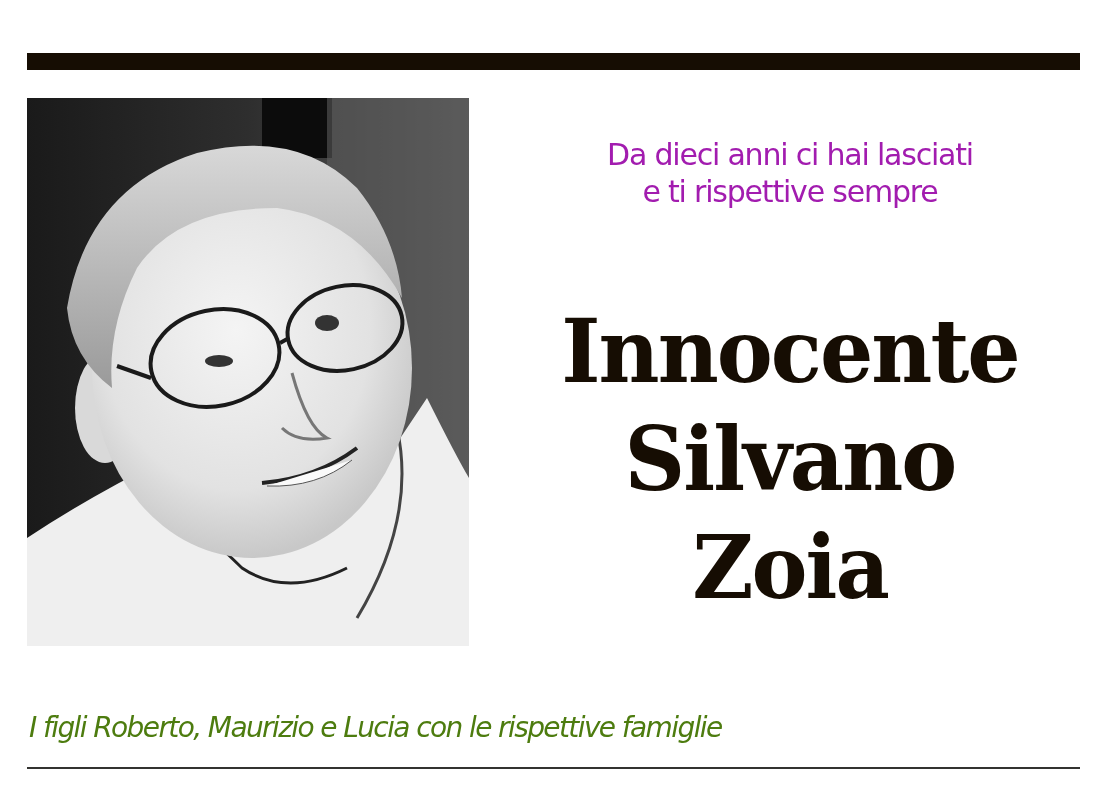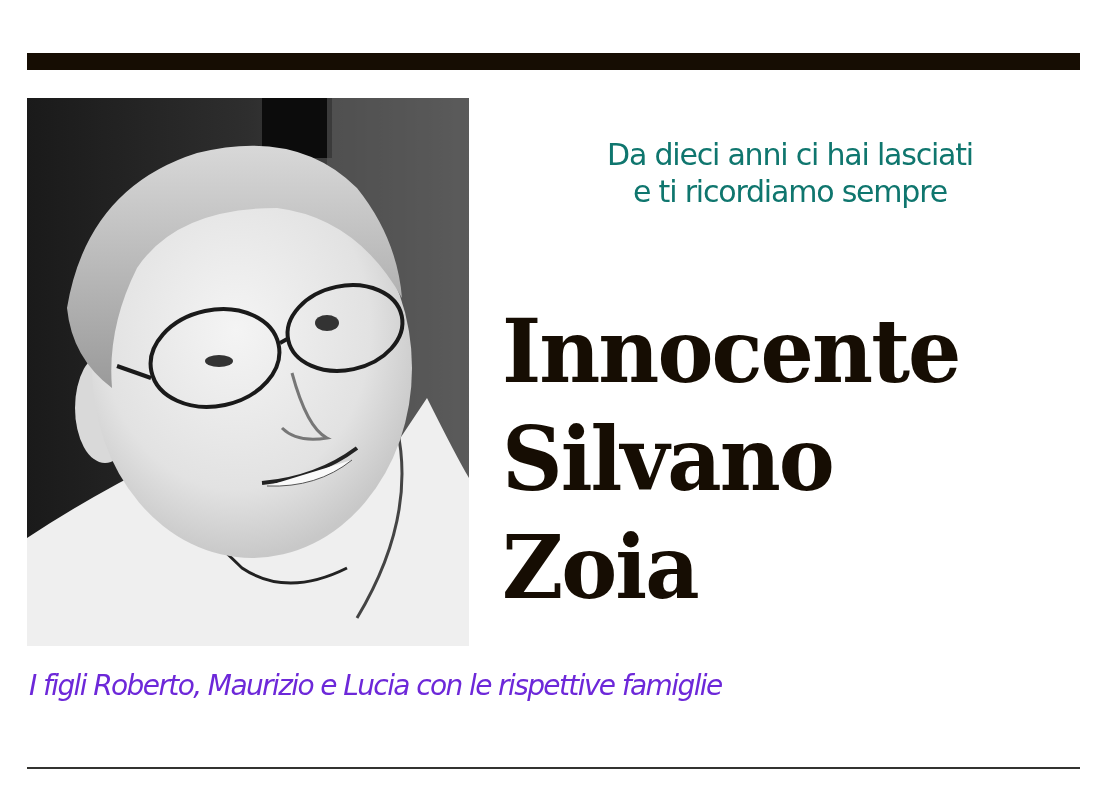--- a/index.html
+++ b/index.html
@@ -8,35 +8,35 @@
       position: absolute; left: 27px; top: 53px; width: 1053px; height: 17px;
       background: #160d03;
     }
     .photo {
       position: absolute; left: 27px; top: 98px; width: 442px; height: 548px;
       background: #3a3a3a; overflow: hidden;
     }
     .photo svg { display: block; width: 100%; height: 100%; }
     .intro {
       position: absolute; left: 560px; top: 136px; width: 460px;
-      text-align: center; color: #0f766e;
+      text-align: center; color: #a21caf;
       font-family: "DejaVu Sans", sans-serif; font-size: 30px;
       line-height: 37px; letter-spacing: -1.2px;
     }
     .intro div { white-space: nowrap; }
     .name {
-      position: absolute; left: 502px; top: 298px; width: 520px;
-      text-align: left; color: #160d03;
+      position: absolute; left: 530px; top: 298px; width: 520px;
+      text-align: center; color: #160d03;
       font-family: "DejaVu Serif", serif; font-weight: bold;
       font-size: 84px; line-height: 108px; letter-spacing: -2px;
     }
     .name div { white-space: nowrap; transform: scaleY(1.05); }
     .signature {
-      position: absolute; left: 29px; top: 666px; width: 1050px;
-      color: #6d28d9; font-family: "DejaVu Sans", sans-serif;
+      position: absolute; left: 29px; top: 708px; width: 1050px;
+      color: #4d7c0f; font-family: "DejaVu Sans", sans-serif;
       font-style: italic; font-size: 28px; letter-spacing: -1.6px;
       line-height: 40px; white-space: nowrap;
     }
     .bottom-rule {
       position: absolute; left: 27px; top: 767px; width: 1053px; height: 2px;
       background: #333330;
     }
   </style>
 </head>
 <body>
@@ -86,21 +86,21 @@
 
     <path d="M265 275 Q280 330 300 340 Q270 345 255 330" fill="none" stroke="#777" stroke-width="3"></path>
 
     <path d="M235 385 Q290 380 330 350" fill="none" stroke="#222" stroke-width="4"></path>
     <path d="M240 388 Q290 390 325 362" fill="#fafafa" stroke="#555" stroke-width="1"></path>
   </svg>
 </div>
 
 <div class="intro">
   <div>Da dieci anni ci hai lasciati</div>
-  <div>e ti ricordiamo sempre</div>
+  <div>e ti rispettive sempre</div>
 </div>
 
 <div class="name">
   <div>Innocente</div>
   <div>Silvano</div>
   <div>Zoia</div>
 </div>
 
 <div class="signature">I figli Roberto, Maurizio e Lucia con le rispettive famiglie</div>
 

